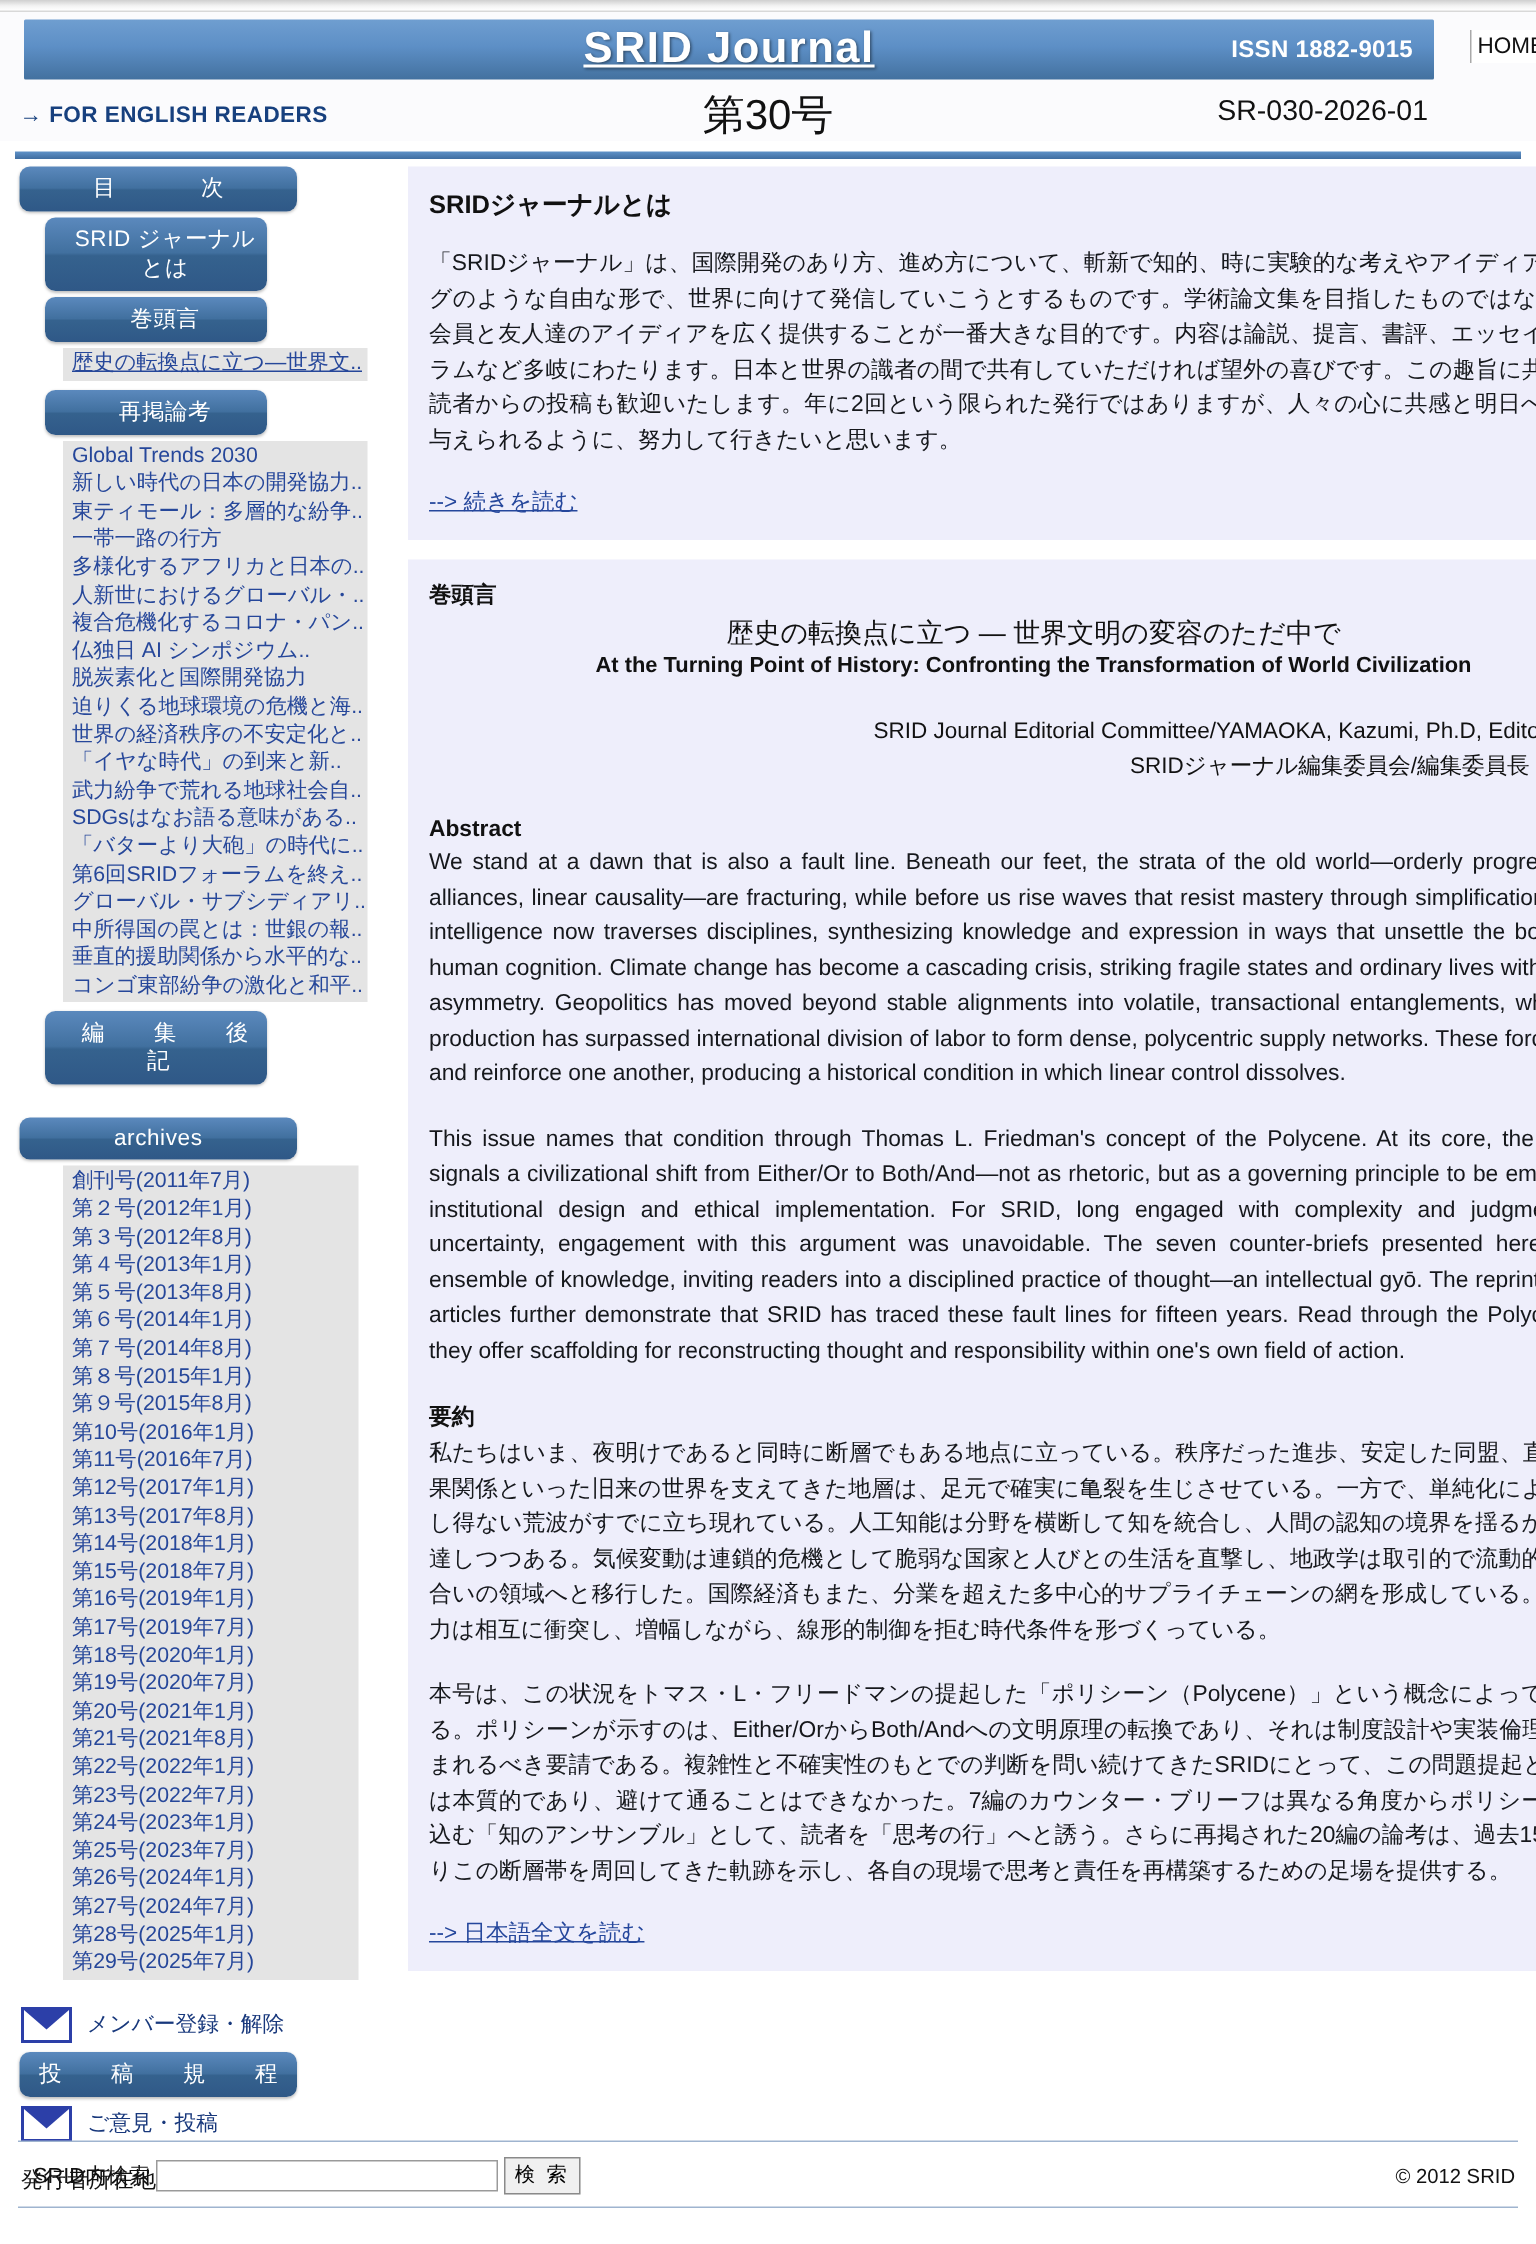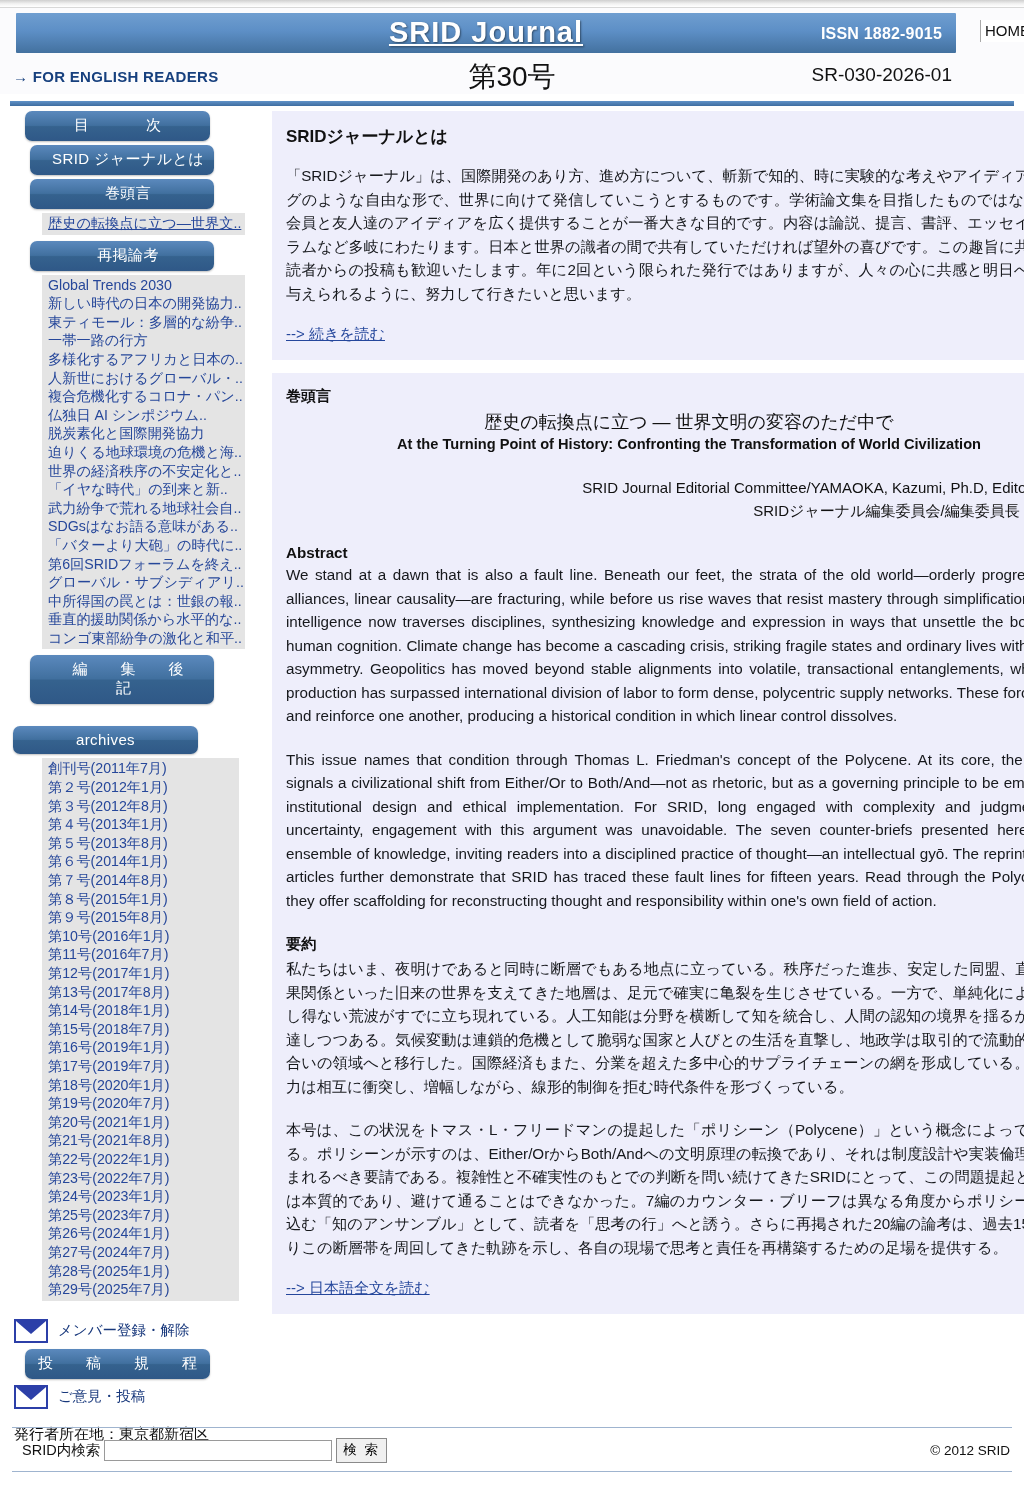--- a/index.html
+++ b/index.html
@@ -112,22 +112,22 @@
     color: #ffffff;
     text-align: center;
     font-size: 15px;
     border-radius: 7px;
     background: linear-gradient(to bottom, #5b89bd 0%, #41709f 48%, #35628e 52%, #2f5887 100%);
     box-shadow: 0 1px 2px rgba(0,0,0,.25);
     padding: 5px 0 6px 0;
     margin: 0 auto 4px auto;
     letter-spacing: .4px;
   }
-  .navbtn.wide    { width: 185px; margin-left: 25px; }
-  .navbtn.narrow  { width: 184px; margin-left: 30px; padding-left: 12px; }
+  .navbtn.wide    { width: 185px; margin-left: 13px; }
+  .navbtn.narrow  { width: 148px; margin-left: 30px; padding-left: 12px; }
   .navbtn.archives{ width: 185px; margin-left: 13px; text-align: center; }
   .navbtn.spaced  { letter-spacing: 9px; text-indent: 9px; }
 
   .linklist {
     background: #e4e4e4;
     margin: 0 0 0 42px;
     width: 203px;
     padding: 1px 0 2px 0;
     list-style: none;
   }

